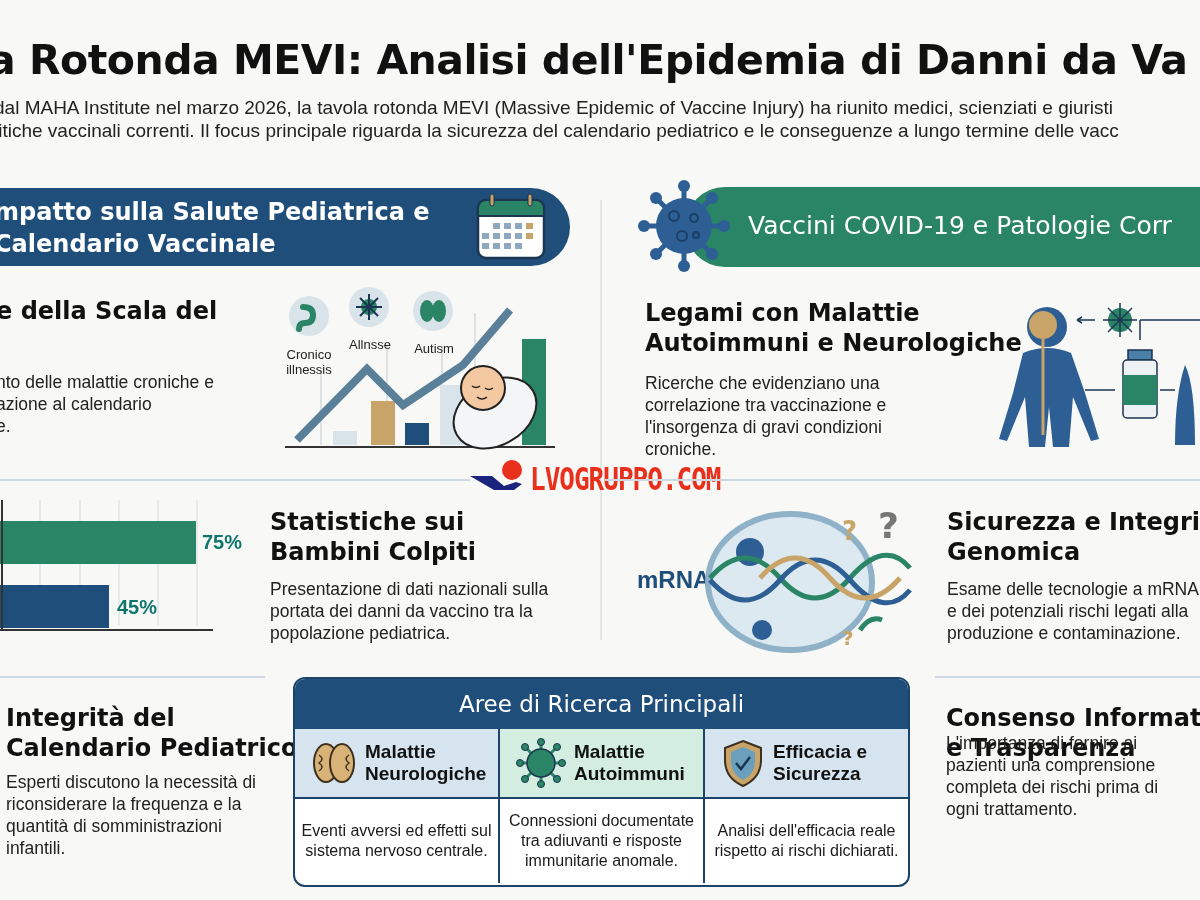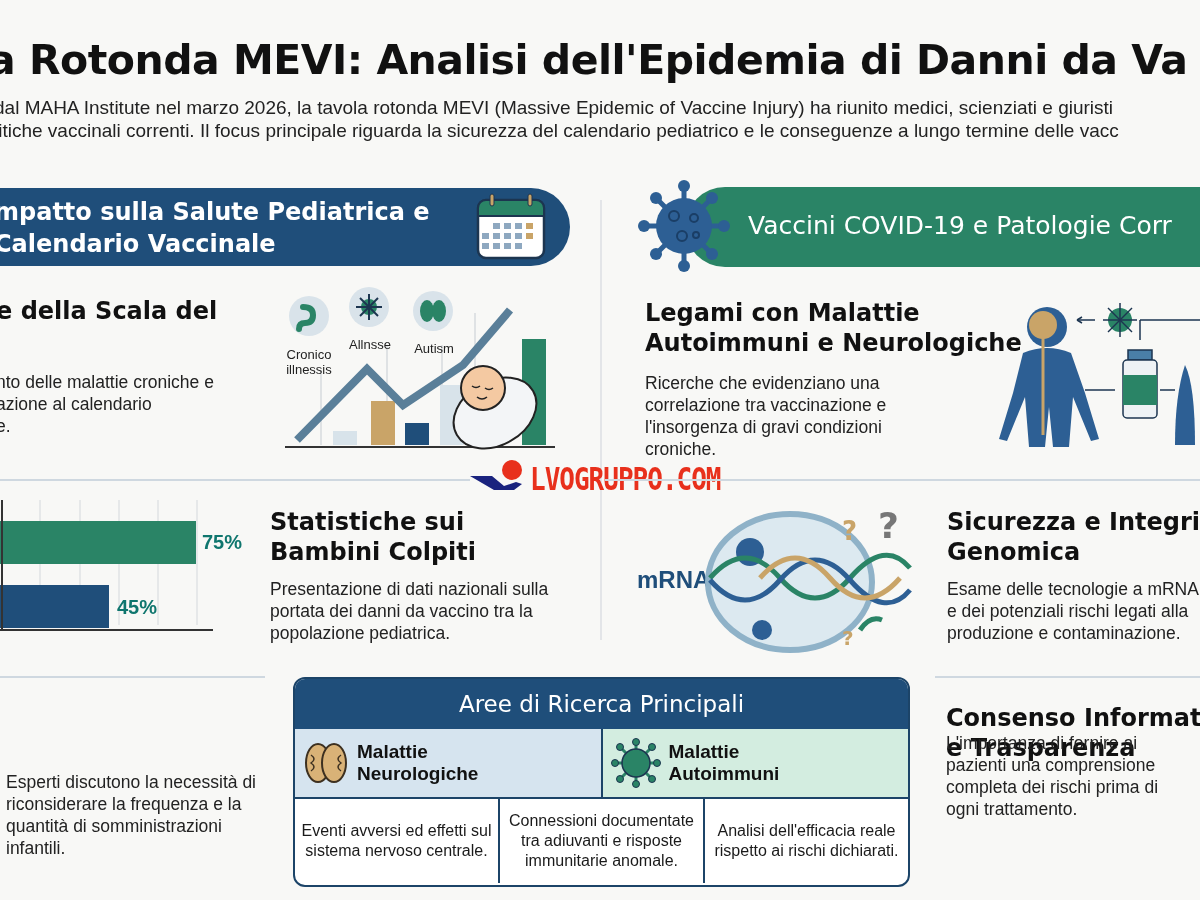--- a/index.html
+++ b/index.html
@@ -17,21 +17,21 @@
   .hline { height:2px; background:#cfd8e0; }
   h3 { margin:0; font-family:"DejaVu Sans", sans-serif; font-weight:bold; font-size:24px; line-height:30px; color:#111; }
   p.body { margin:0; font-size:17.5px; line-height:22px; color:#222; }
   .watermark { left:470px; top:458px; height:42px; display:flex; align-items:center; }
   .wm-text { color:#e8301c; font-family:"DejaVu Sans Mono", monospace; font-size:26px; font-weight:bold; letter-spacing:-1px; transform:scaleY(1.2); }
   .table { left:293px; top:677px; width:613px; height:206px; border:2px solid #1c4468; border-radius:12px; overflow:hidden; background:#fff; }
   .table-head { height:50px; background:#1f4e7a; color:#fff; font-family:"DejaVu Sans", sans-serif; font-size:23px; text-align:center; line-height:50px; }
   .table-row { display:flex; }
   .cell { flex:1; border-right:2px solid #1c4468; }
   .cell:last-child { border-right:none; }
-  .hcell { height:68px; display:flex; align-items:center; padding-left:8px; gap:8px; border-bottom:2px solid #1c4468; }
+  .hcell { height:68px; display:flex; align-items:center; padding-left:16px; gap:8px; border-bottom:2px solid #1c4468; }
   .hcell span { font-weight:bold; font-size:19px; line-height:22px; color:#111; }
   .bcell { height:84px; display:flex; align-items:center; justify-content:center; text-align:center; font-size:16px; line-height:20px; padding:0 6px; }
   .pct { font-weight:bold; font-size:20px; color:#0f766e; }
 </style>
 </head>
 <body>
 
 <div class="abs title">a Rotonda MEVI: Analisi dell'Epidemia di Danni da Va</div>
 <div class="abs intro">
   <div>dal MAHA Institute nel marzo 2026, la tavola rotonda MEVI (Massive Epidemic of Vaccine Injury) ha riunito medici, scienziati e giuristi</div>
@@ -162,20 +162,22 @@
 <div class="abs pct" style="left:202px;top:531px;">75%</div>
 <div class="abs pct" style="left:117px;top:596px;">45%</div>
 <h3 class="abs" style="left:270px;top:507px;">
   <div>Statistiche sui</div>
   <div>Bambini Colpiti</div>
 </h3>
 <p class="abs body" style="left:270px;top:578px;width:300px;">Presentazione di dati nazionali sulla portata dei danni da vaccino tra la popolazione pediatrica.</p>
 
 <div class="abs hline" style="left:0;top:676px;width:265px;"></div>
 <h3 class="abs" style="left:6px;top:703px;">
+  <div>Integrità del</div>
+  <div>Calendario Pediatrico</div>
 </h3>
 <p class="abs body" style="left:6px;top:771px;width:268px;">Esperti discutono la necessità di riconsiderare la frequenza e la quantità di somministrazioni infantili.</p>
 
 <h3 class="abs" style="left:645px;top:298px;">
   <div>Legami con Malattie</div>
   <div>Autoimmuni e Neurologiche</div>
 </h3>
 <p class="abs body" style="left:645px;top:372px;width:270px;">Ricerche che evidenziano una correlazione tra vaccinazione e l'insorgenza di gravi condizioni croniche.</p>
 <svg class="abs" style="left:995px;top:295px;" width="205" height="155" viewBox="0 0 205 155">
   <g fill="#2d5f94">
@@ -259,20 +261,28 @@
             <circle cx="46" cy="25" r="3.5"></circle>
             <circle cx="9" cy="9" r="3.5"></circle>
             <circle cx="41" cy="41" r="3.5"></circle>
             <circle cx="41" cy="9" r="3.5"></circle>
             <circle cx="9" cy="41" r="3.5"></circle>
           </g>
         <circle cx="25" cy="25" r="14" fill="#2a8466" stroke="#1c3550" stroke-width="1.5"></circle>
       </svg>
       <span><span>Malattie</span><br><span>Autoimmuni</span></span>
     </div>
+    <div class="cell hcell" style="background:#d6e4ef;">
+      <svg width="44" height="50" viewBox="0 0 44 50">
+        <path d="M22 3 l18 7 v12 q0 18 -18 26 q-18 -8 -18 -26 v-12z" fill="#c9a468" stroke="#3d3020" stroke-width="2"></path>
+        <path d="M22 9 l12 5 v9 q0 13 -12 19 q-12 -6 -12 -19 v-9z" fill="#6aa0bc"></path>
+        <path d="M15 25 l5 6 l9 -12" fill="none" stroke="#1c3550" stroke-width="2.5"></path>
+      </svg>
+      <span><span>Efficacia e</span><br><span>Sicurezza</span></span>
+    </div>
   </div>
   <div class="table-row">
     <div class="cell bcell">Eventi avversi ed effetti sul sistema nervoso centrale.</div>
     <div class="cell bcell">Connessioni documentate tra adiuvanti e risposte immunitarie anomale.</div>
     <div class="cell bcell">Analisi dell'efficacia reale rispetto ai rischi dichiarati.</div>
   </div>
 </div>
 
 <div class="abs hline" style="left:935px;top:676px;width:265px;"></div>
 <h3 class="abs" style="left:946px;top:703px;white-space:nowrap;">

